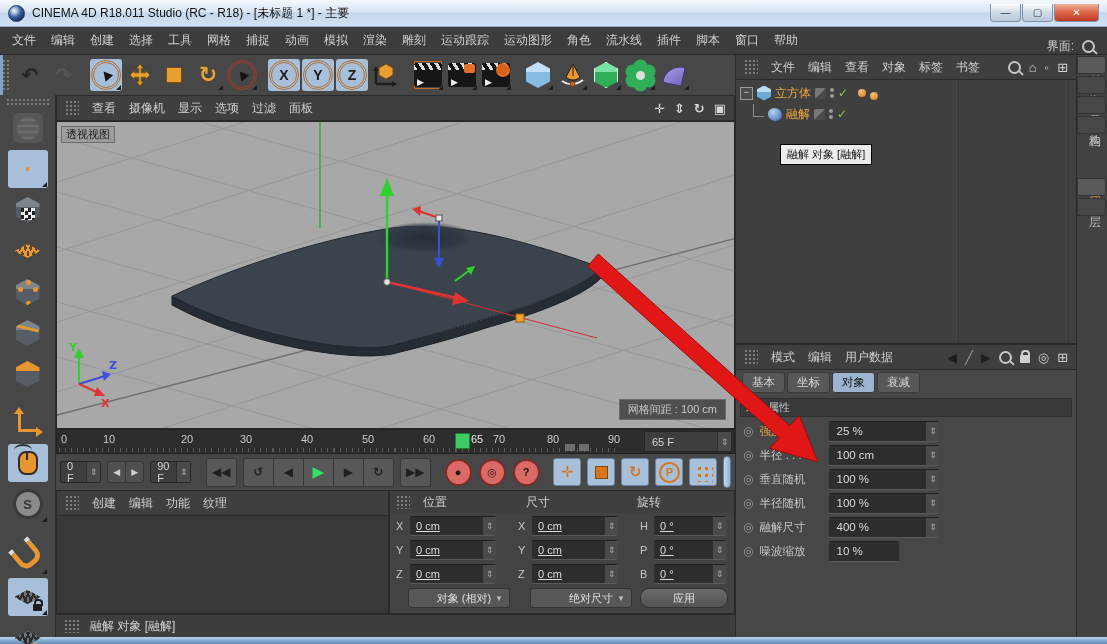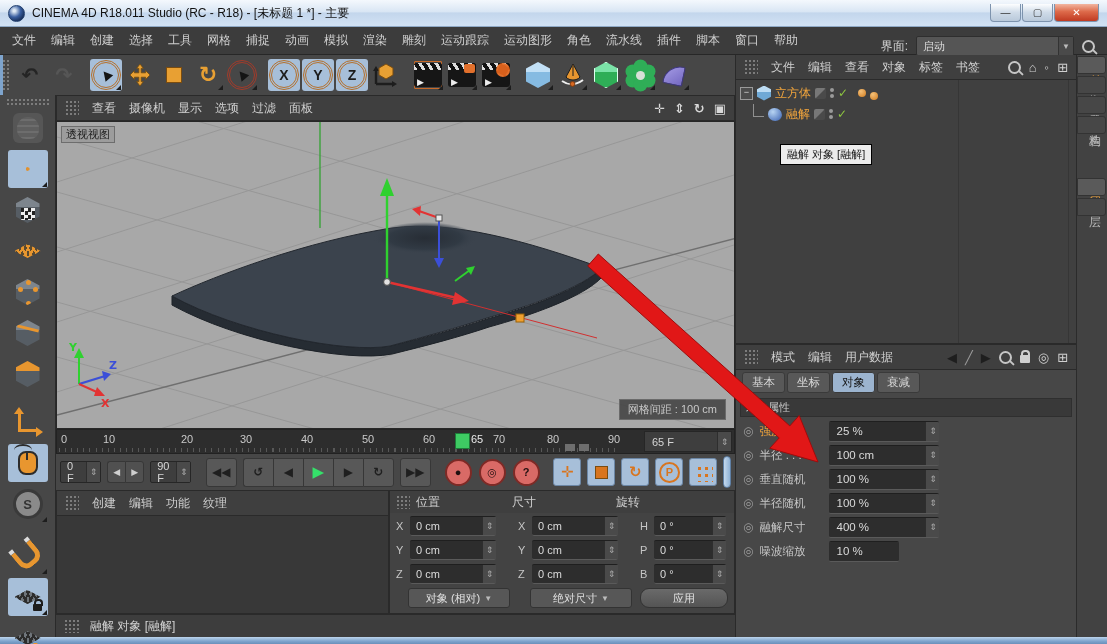--- a/index.html
+++ b/index.html
@@ -160,30 +160,30 @@
           background-size:7px 7px;background-position:2px 2px;}
   .vscroll{margin-left:auto;width:9px;height:30px;border-radius:4px;
           background:linear-gradient(90deg,#c4d9ee,#8fb2d6);border:1px solid #5f80a5;}
   
   .bottom-panels{flex:1;display:flex;min-height:0;}
   .material-panel{width:381px;display:flex;flex-direction:column;border:1px solid #2a2a2a;}
   .material-body{flex:1;background:#383838;}
   .coord-panel{flex:1;display:flex;flex-direction:column;border:1px solid #2a2a2a;background:#434343;}
   .coord-head{display:flex;align-items:center;height:22px;font-size:12px;color:#cfcfcf;background:#3f3f3f;}
   .coord-head .grip{width:14px;height:14px;margin:0 6px;}
-  .coord-head span{display:block;}
+  .coord-head span{display:block;margin-left:7px;}
   .coord-body{display:flex;gap:8px;padding:3px 6px;}
   .cgroup{display:flex;flex-direction:column;gap:4px;}
   .crow{display:flex;align-items:center;gap:4px;}
   .crow .axl{width:10px;font-size:11px;color:#c6c6c6;}
   .vfield{height:18px;background:#2d2d2d;border-top:1px solid #1f1f1f;border-bottom:1px solid #5a5a5a;
           border-radius:2px;display:flex;align-items:center;font-size:11px;color:#dcdcdc;}
-  .vfield .val{padding:0 6px;flex:1;}
+  .vfield .val{padding:0 6px;flex:1;text-decoration:underline;}
   .cdrop{height:18px;background:#575757;border:1px solid #333;border-radius:3px;display:flex;
-         align-items:center;font-size:11px;color:#e0e0e0;padding:0 6px;gap:4px;justify-content:center;}
+         align-items:center;font-size:11px;color:#e0e0e0;padding:0 6px;gap:4px;justify-content:flex-end;}
   .cdrop .g-dd{font-size:8px;color:#bbb;}
   .apply-btn{height:18px;background:linear-gradient(#6a6a6a,#545454);border:1px solid #333;
          border-radius:9px;color:#e3e3e3;font-size:11px;display:flex;align-items:center;justify-content:center;}
   
   .statusbar{height:22px;background:#3d3d3d;border-top:1px solid #2a2a2a;display:flex;align-items:center;
              gap:10px;padding:0 8px;font-size:12px;color:#d2d2d2;flex:none;}
   .statusbar .grip{width:16px;height:14px;}
   
   .obj-mgr{height:288px;display:flex;flex-direction:column;border-bottom:2px solid #2a2a2a;flex:none;}
   .mgr-icons{margin-left:auto;display:flex;align-items:center;gap:8px;color:#d0d0d0;font-size:13px;}
@@ -271,24 +271,20 @@
     <span>运动跟踪</span>
     <span>运动图形</span>
     <span>角色</span>
     <span>流水线</span>
     <span>插件</span>
     <span>脚本</span>
     <span>窗口</span>
     <span>帮助</span>
     <span class="right">
       <span>界面:</span>
-      <span class="dd-box">
-        <span>启动</span>
-        <span class="g-dd"></span>
-      </span>
       <span class="mag"></span>
     </span>
   </div>
 
   <div class="body-row">
 
     <div class="left-col">
 
       <div class="toolbar">
         <span class="grip-v"></span>

